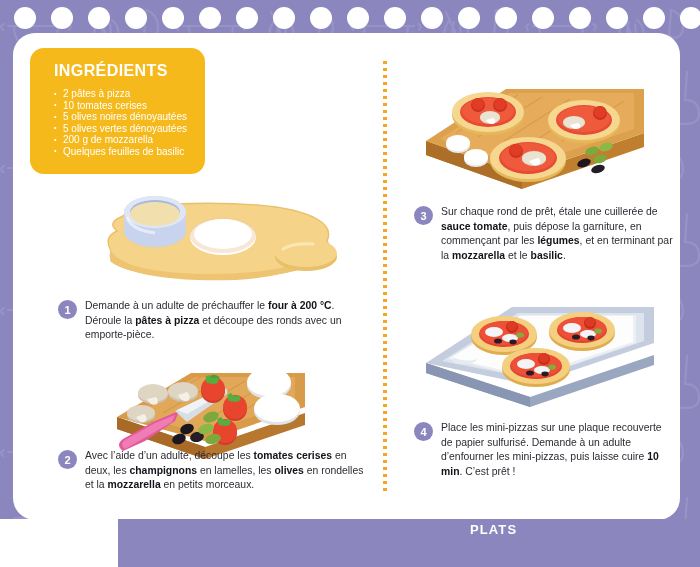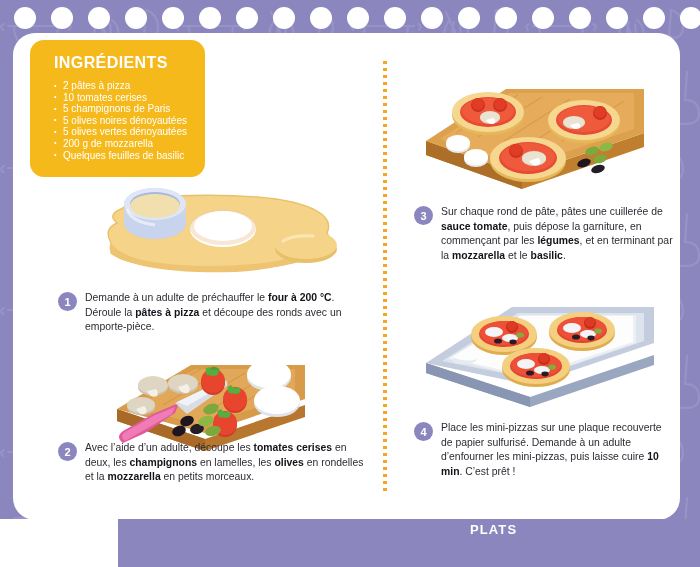--- a/index.html
+++ b/index.html
@@ -34,21 +34,21 @@
   .footer-notch{
     position:absolute;left:0;bottom:0;width:118px;height:48px;
     background:#ffffff;z-index:5;
   }
   .footer-label{
     position:absolute;left:470px;bottom:30px;z-index:6;
     color:#ffffff;font-size:13px;font-weight:bold;letter-spacing:1.1px;
   }
 
   
-  .col-left{position:absolute;left:0;top:0;width:370px;height:487px;}
+  .col-left{position:absolute;left:0;top:8px;width:370px;height:487px;}
   .col-right{position:absolute;left:383px;top:0;width:284px;height:487px;}
 
   
   .divider{
     position:absolute;left:370px;top:28px;width:4px;height:432px;z-index:3;
     background-image:linear-gradient(#f5a623 0 3px, rgba(0,0,0,0) 3px 7px);
     background-size:4px 7px;
   }
 
   
@@ -149,21 +149,20 @@
 
   <div class="divider"></div>
 
   <div class="col-left">
 
     <div class="ingredients">
       <div class="ing-title">INGRÉDIENTS</div>
       <ul class="ing-list">
         <li>2 pâtes à pizza</li>
         <li>10 tomates cerises</li>
-        <li>5 champignons de Paris</li>
         <li>5 olives noires dénoyautées</li>
         <li>5 olives vertes dénoyautées</li>
         <li>200 g de mozzarella</li>
         <li>Quelques feuilles de basilic</li>
       </ul>
     </div>
 
     <svg class="illus" style="left:80px;top:152px" width="250" height="110" viewBox="0 0 250 110">
 
       <path d="M18 58 q-8 -14 6 -20 q-10 -8 4 -14 q18 -12 52 -13 q46 -2 84 1 q40 3 60 14 q16 9 10 22
@@ -328,21 +327,21 @@
         <ellipse cx="176" cy="80" rx="7" ry="4" fill="#7da83c" transform="rotate(-18 176 80)"></ellipse>
         <ellipse cx="190" cy="76" rx="7" ry="4" fill="#8cb845" transform="rotate(-18 190 76)"></ellipse>
         <ellipse cx="184" cy="88" rx="7" ry="4" fill="#7da83c" transform="rotate(-14 184 88)"></ellipse>
         <ellipse cx="168" cy="92" rx="7" ry="4" fill="#1c1620" transform="rotate(-20 168 92)"></ellipse>
         <ellipse cx="182" cy="98" rx="7" ry="4" fill="#241d28" transform="rotate(-16 182 98)"></ellipse>
       </g>
     </svg>
 
     <div class="step" style="left:18px;top:172px;width:262px;">
       <div class="badge">3</div>
-      <div class="step-text"><span>Sur chaque rond de pâte, pâtes une cuillerée de </span><b>sauce tomate</b><span>, puis dépose la garniture, en commençant par les </span><b>légumes</b><span>, et en terminant par la </span><b>mozzarella</b><span> et le </span><b>basilic</b><span>.</span></div>
+      <div class="step-text"><span>Sur chaque rond de prêt, étale une cuillerée de </span><b>sauce tomate</b><span>, puis dépose la garniture, en commençant par les </span><b>légumes</b><span>, et en terminant par la </span><b>mozzarella</b><span> et le </span><b>basilic</b><span>.</span></div>
     </div>
 
     <svg class="illus" style="left:22px;top:252px" width="240" height="128" viewBox="0 0 240 128">
 
       <path d="M8 88 l104 34 l124 -42 l0 -10 l-124 42 l-104 -34 z" fill="#9aa7c0"></path>
       <path d="M8 78 l0 10 l104 34 l0 -10 z" fill="#8896b3"></path>
       <path d="M8 78 l86 -56 l142 0 l0 36 l-124 42 z" fill="#c3cddd"></path>
       <path d="M24 76 l76 -48 l126 0 l0 28 l-112 38 z" fill="#dde4ee"></path>
 
       <path d="M30 74 l72 -44 l116 0 l0 28 l-106 36 z" fill="#eceff4"></path>

